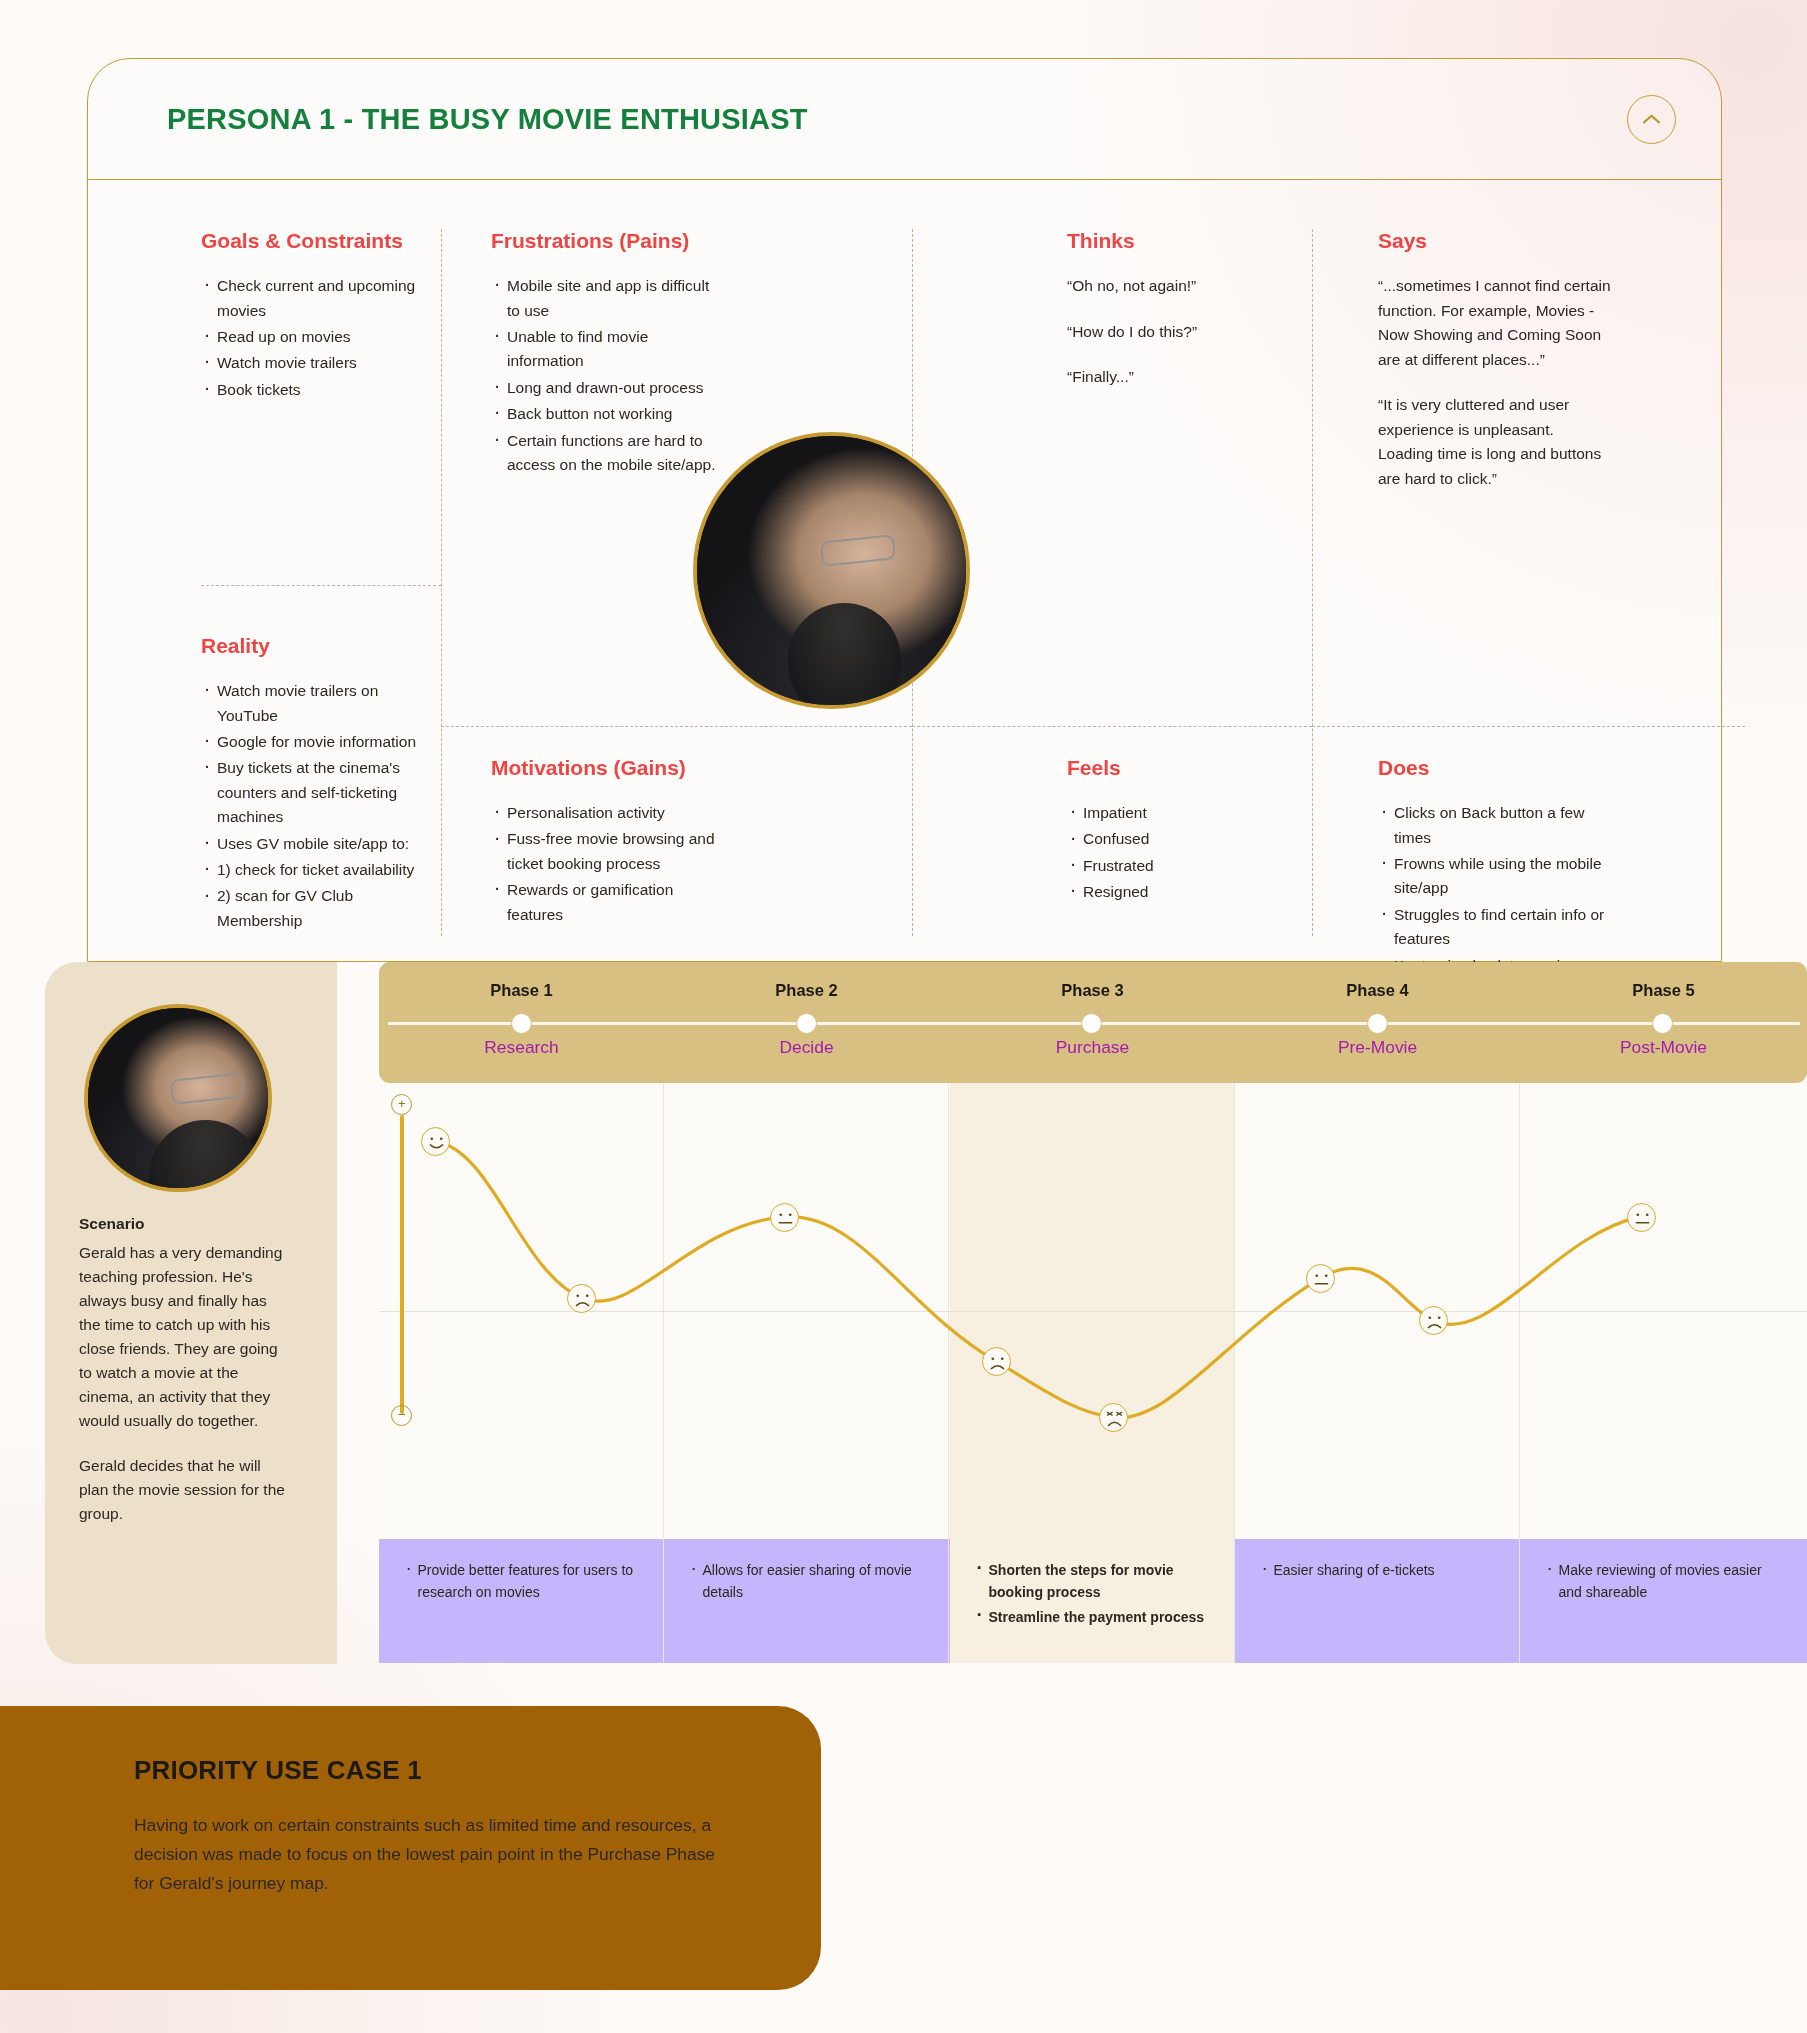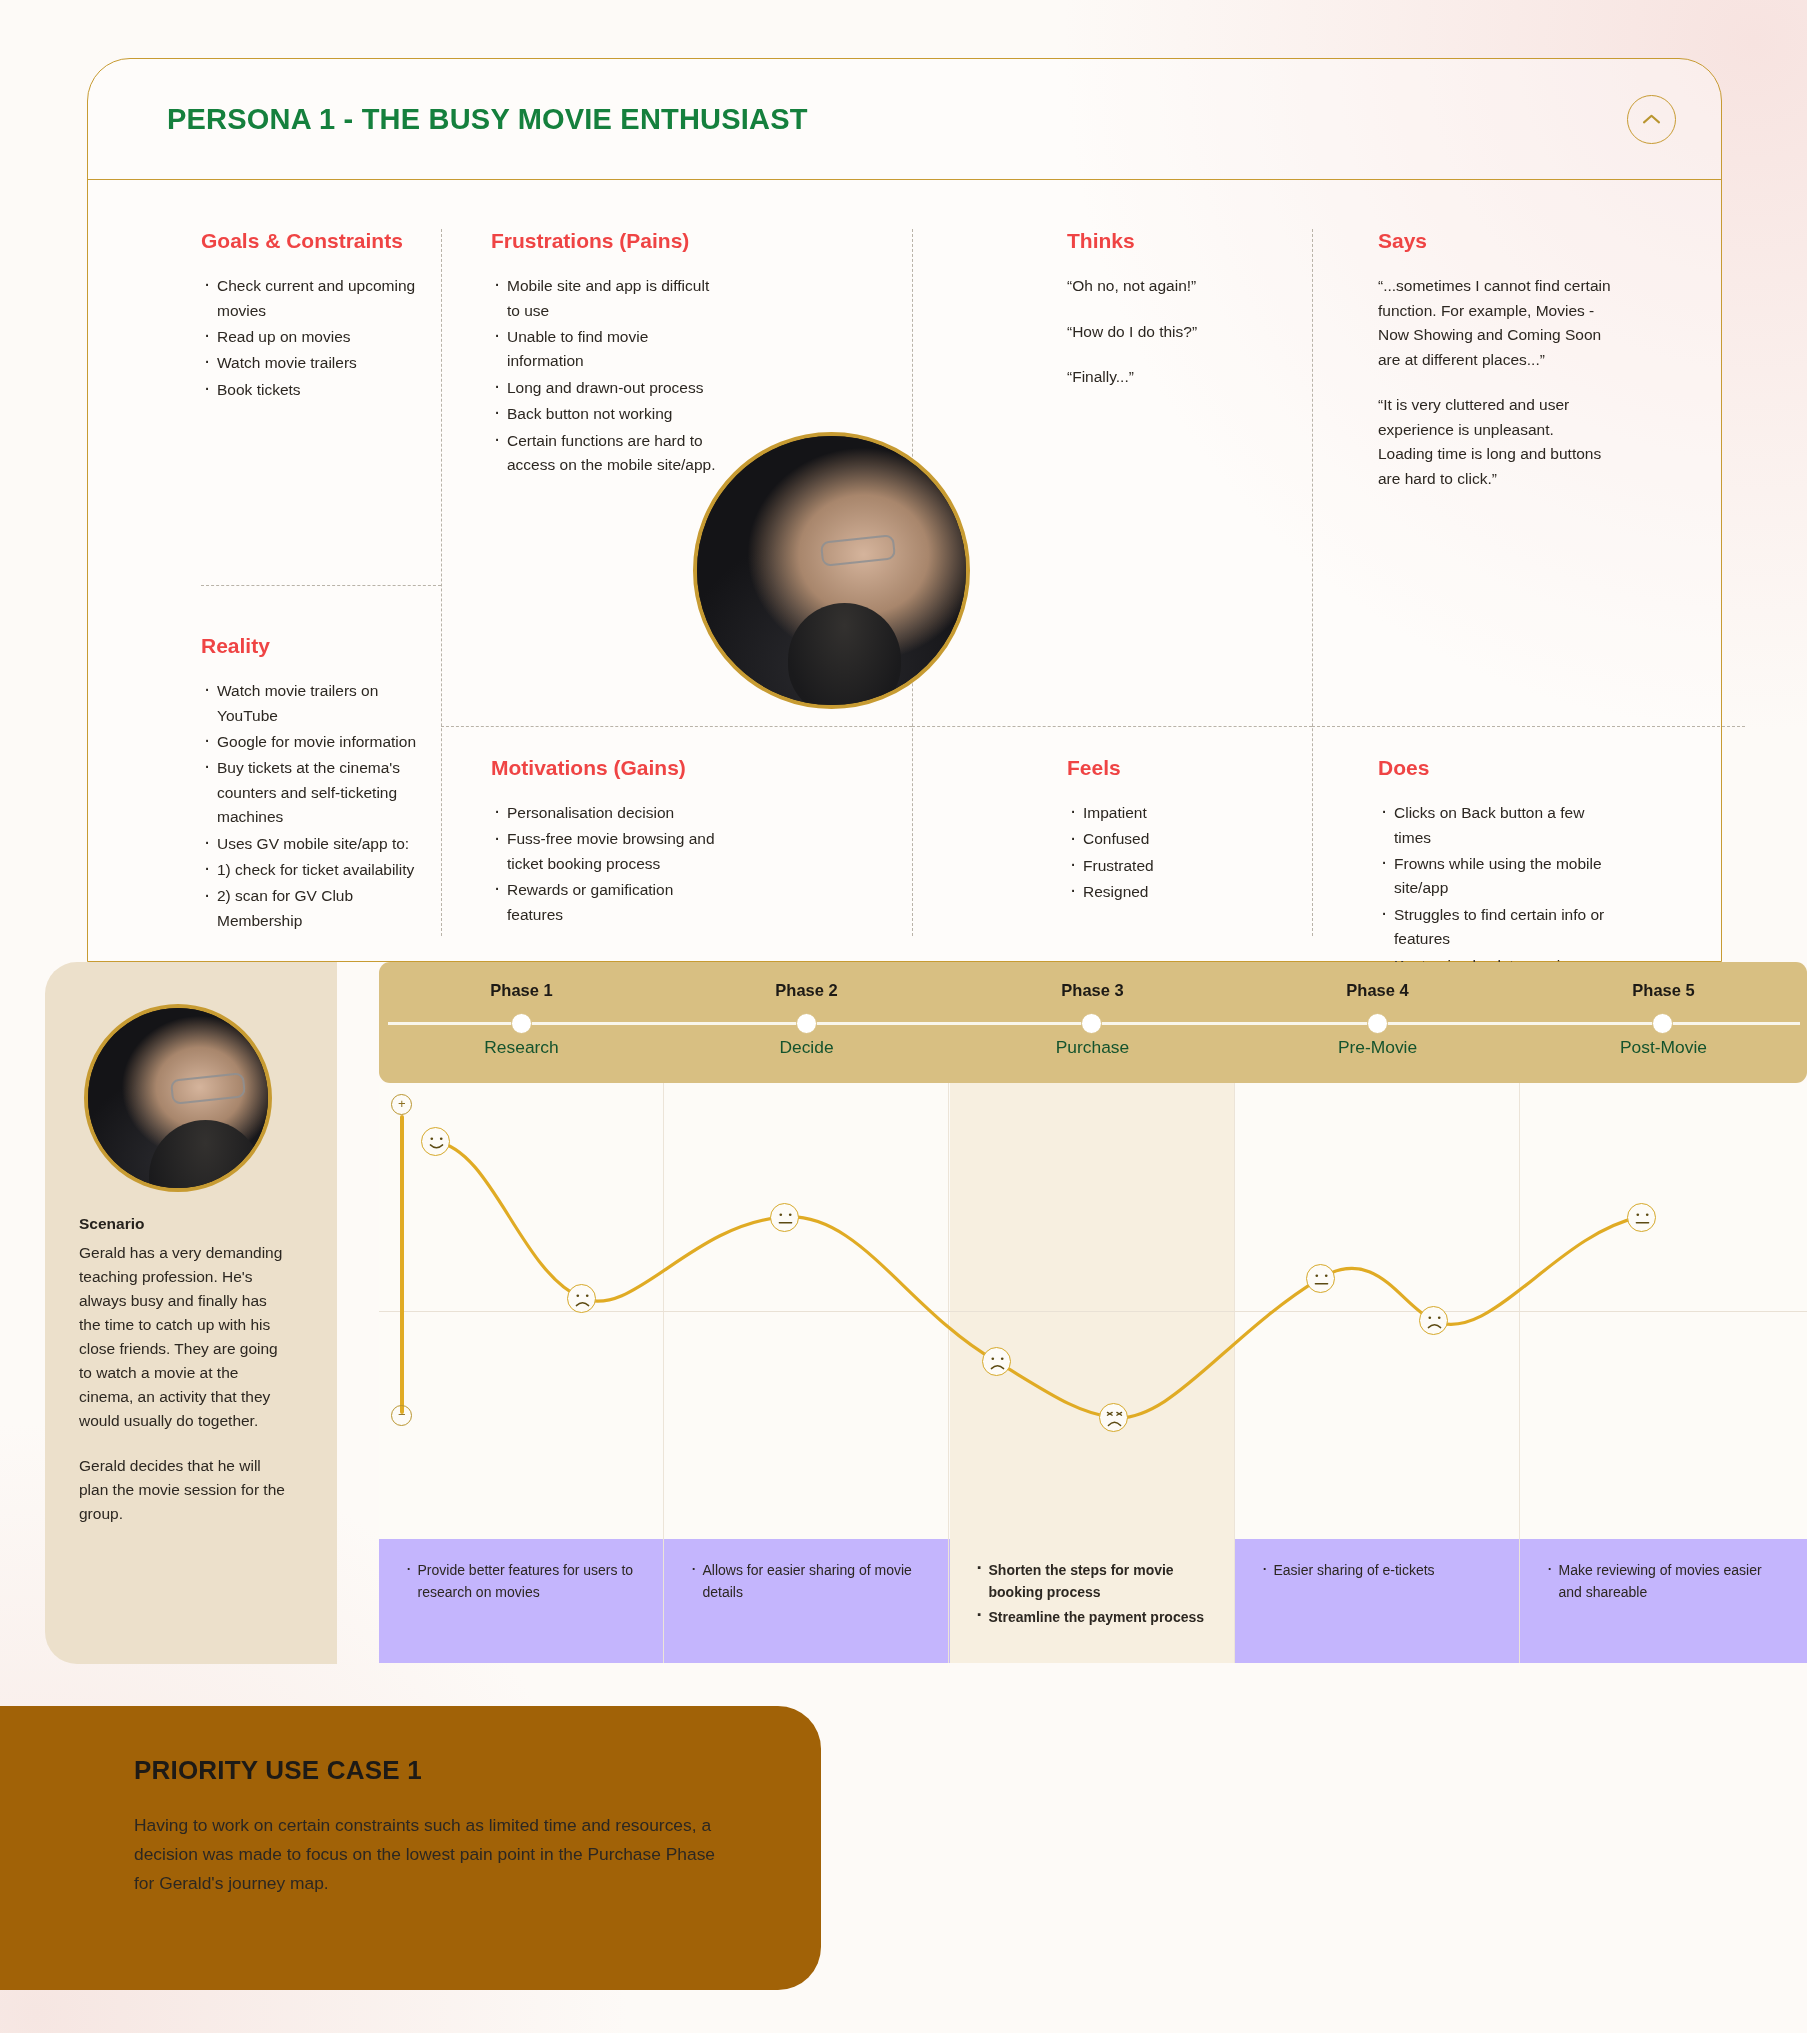--- a/index.html
+++ b/index.html
@@ -126,21 +126,21 @@
     position: absolute; left: 334px; top: 0;
     width: 1428px; height: 121px;
     background: #d8bf82;
     border-radius: 11px;
   }
   .phase-col {
     position: absolute; top: 0; height: 121px;
     text-align: center;
   }
   .phase-name { font-size: 16.5px; font-weight: 700; margin-top: 19px; color: #1d1a16; }
-  .phase-stage { font-size: 17.4px; margin-top: 37px; color: #14532d; }
+  .phase-stage { font-size: 17.4px; margin-top: 37px; color: #a21caf; }
   .track {
     position: absolute; left: 343px; top: 60px; width: 1412px; height: 2.8px;
     background: #fff; opacity: .85;
   }
   .dot {
     position: absolute; top: 51px; width: 21px; height: 21px;
     border-radius: 50%; background: #fff;
     border: 1.9px solid #d8bf82;
   }
 
@@ -267,21 +267,21 @@
         <li>Unable to find movie information</li>
         <li>Long and drawn-out process</li>
         <li>Back button not working</li>
         <li>Certain functions are hard to access on the mobile site/app.</li>
       </ul>
     </div>
 
     <div class="col" style="left:403px; top:576px; width:226px;">
       <h3>Motivations (Gains)</h3>
       <ul>
-        <li>Personalisation decision</li>
+        <li>Personalisation activity</li>
         <li>Fuss-free movie browsing and ticket booking process</li>
         <li>Rewards or gamification features</li>
       </ul>
     </div>
 
     <div class="avatar-big">
       <div class="face"></div>
     </div>
 
     <div class="col" style="left:979px; top:49px; width:202px;">

